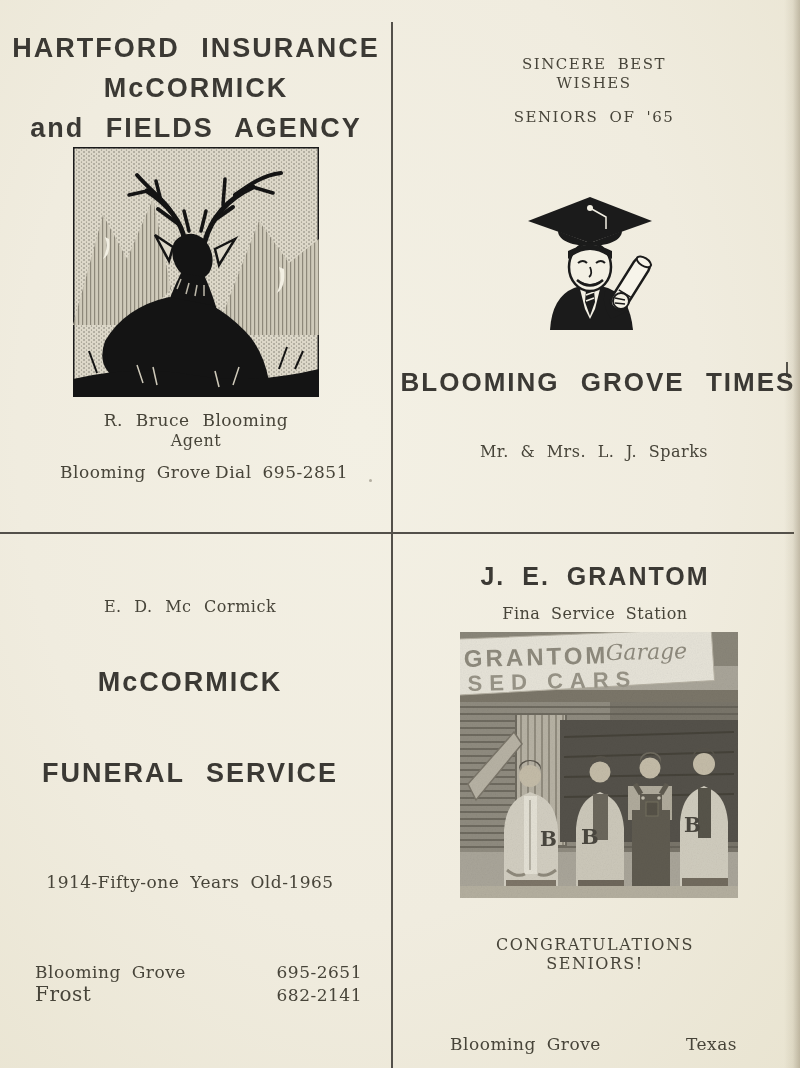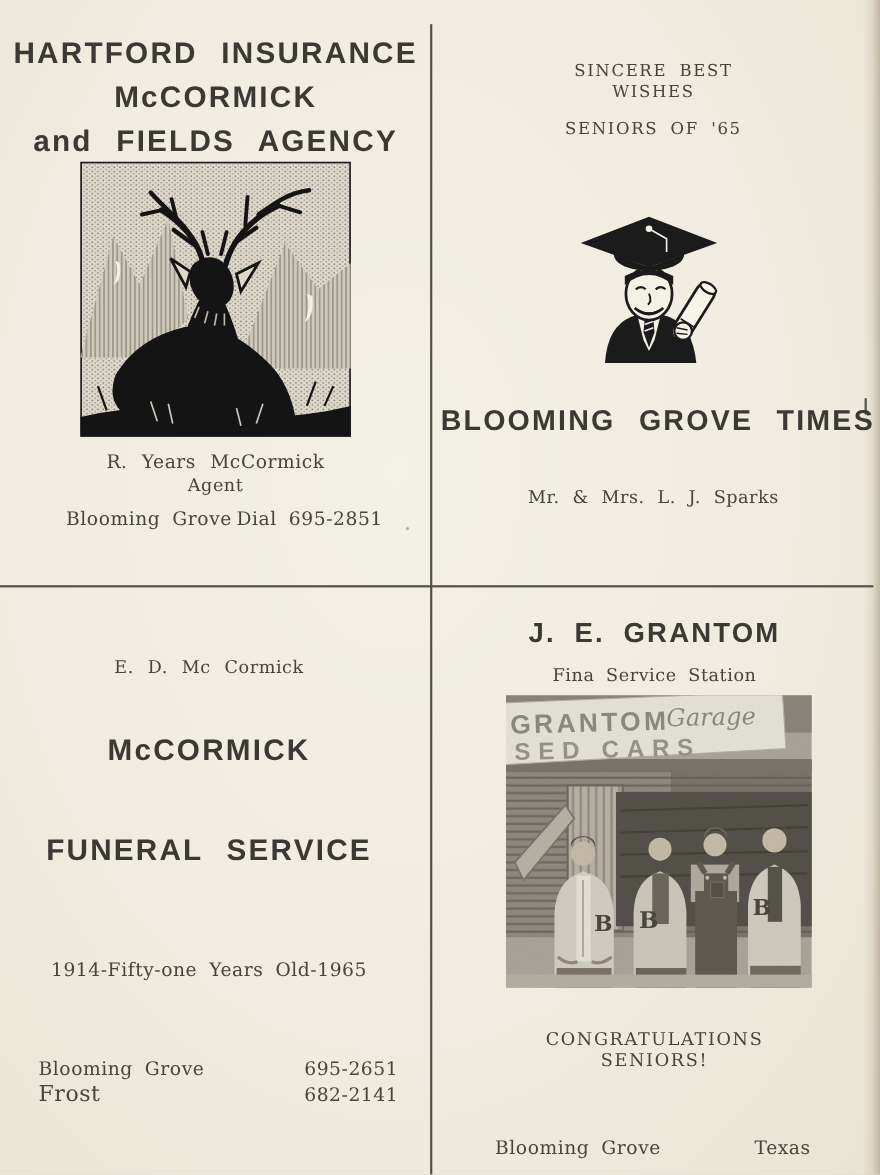--- a/index.html
+++ b/index.html
@@ -98,21 +98,21 @@
           <path d="M222,222 L230,204"></path>
       </g>
       <g stroke="#cfcaba" stroke-width="1.5" fill="none">
         <path d="M70,236 L64,218"></path>
           <path d="M84,238 L80,220"></path>
           <path d="M160,238 L166,220"></path>
           <path d="M146,240 L142,224"></path>
       </g>
     </svg>
 
-    <div class="abs serif" style="left:0;top:410px;width:392px;font-size:17px;word-spacing:7px;">R. Years McCormick</div>
+    <div class="abs serif" style="left:0;top:410px;width:392px;font-size:17px;word-spacing:7px;">R. Bruce Blooming</div>
     <div class="abs serif" style="left:0;top:431px;width:392px;font-size:16px;">Agent</div>
     <div class="abs row-between" style="left:60px;top:462px;width:288px;">
       <span class="serif" style="font-size:17px;">Blooming Grove</span>
       <span class="serif" style="font-size:17px;">Dial 695-2851</span>
     </div>
   </div>
 
   <div class="abs" style="left:392px;top:0;width:408px;height:620px;">
     <div class="abs serif serif-caps" style="left:0;top:55px;width:404px;font-size:15px;">SINCERE BEST</div>
     <div class="abs serif serif-caps" style="left:0;top:74px;width:404px;font-size:15px;">WISHES</div>

